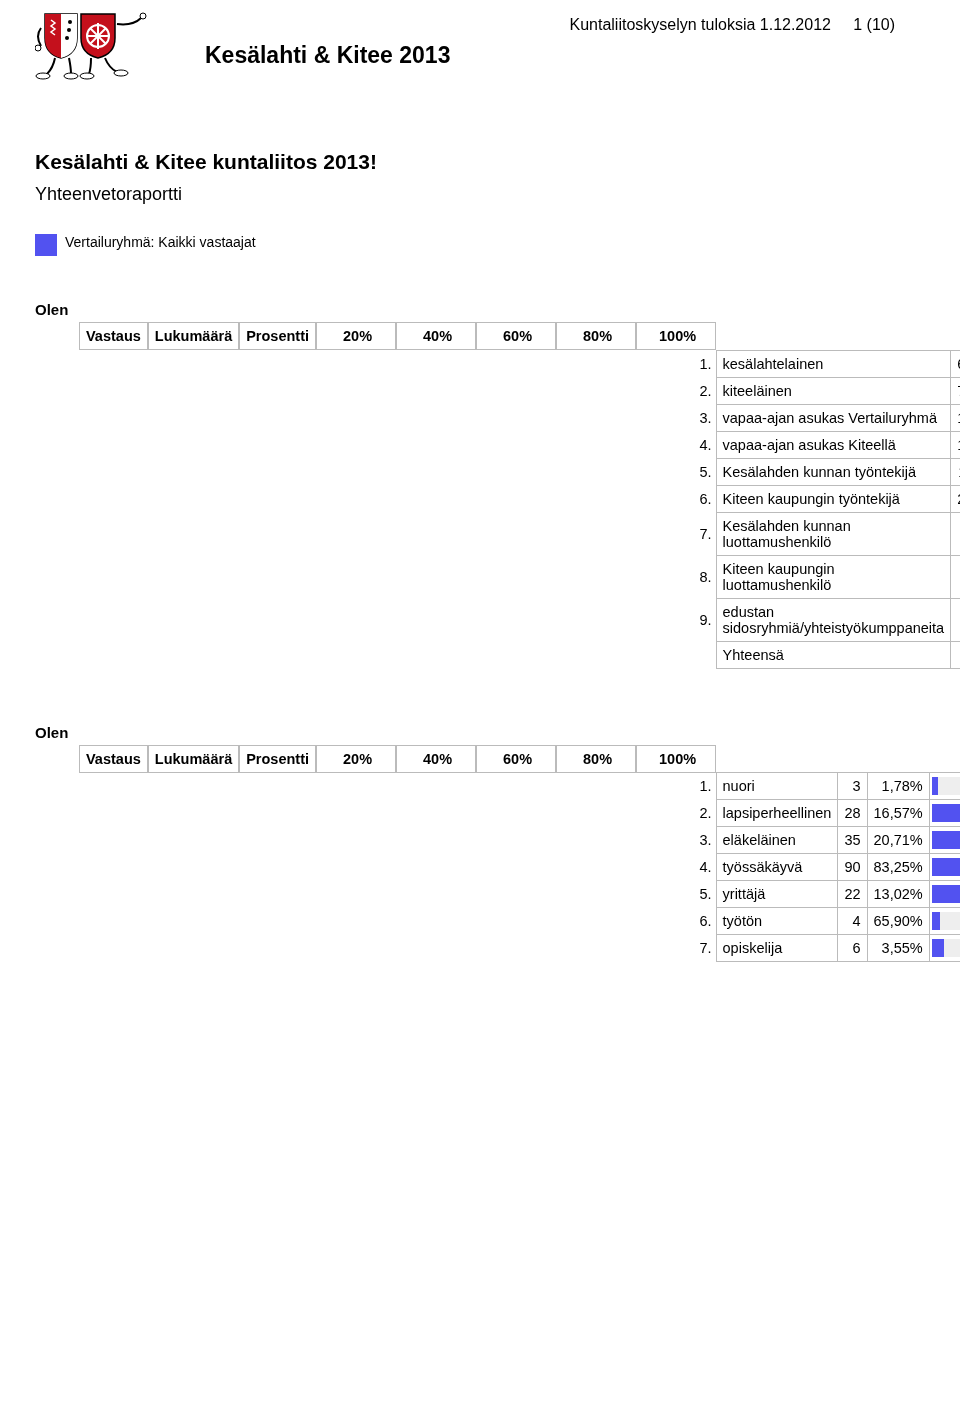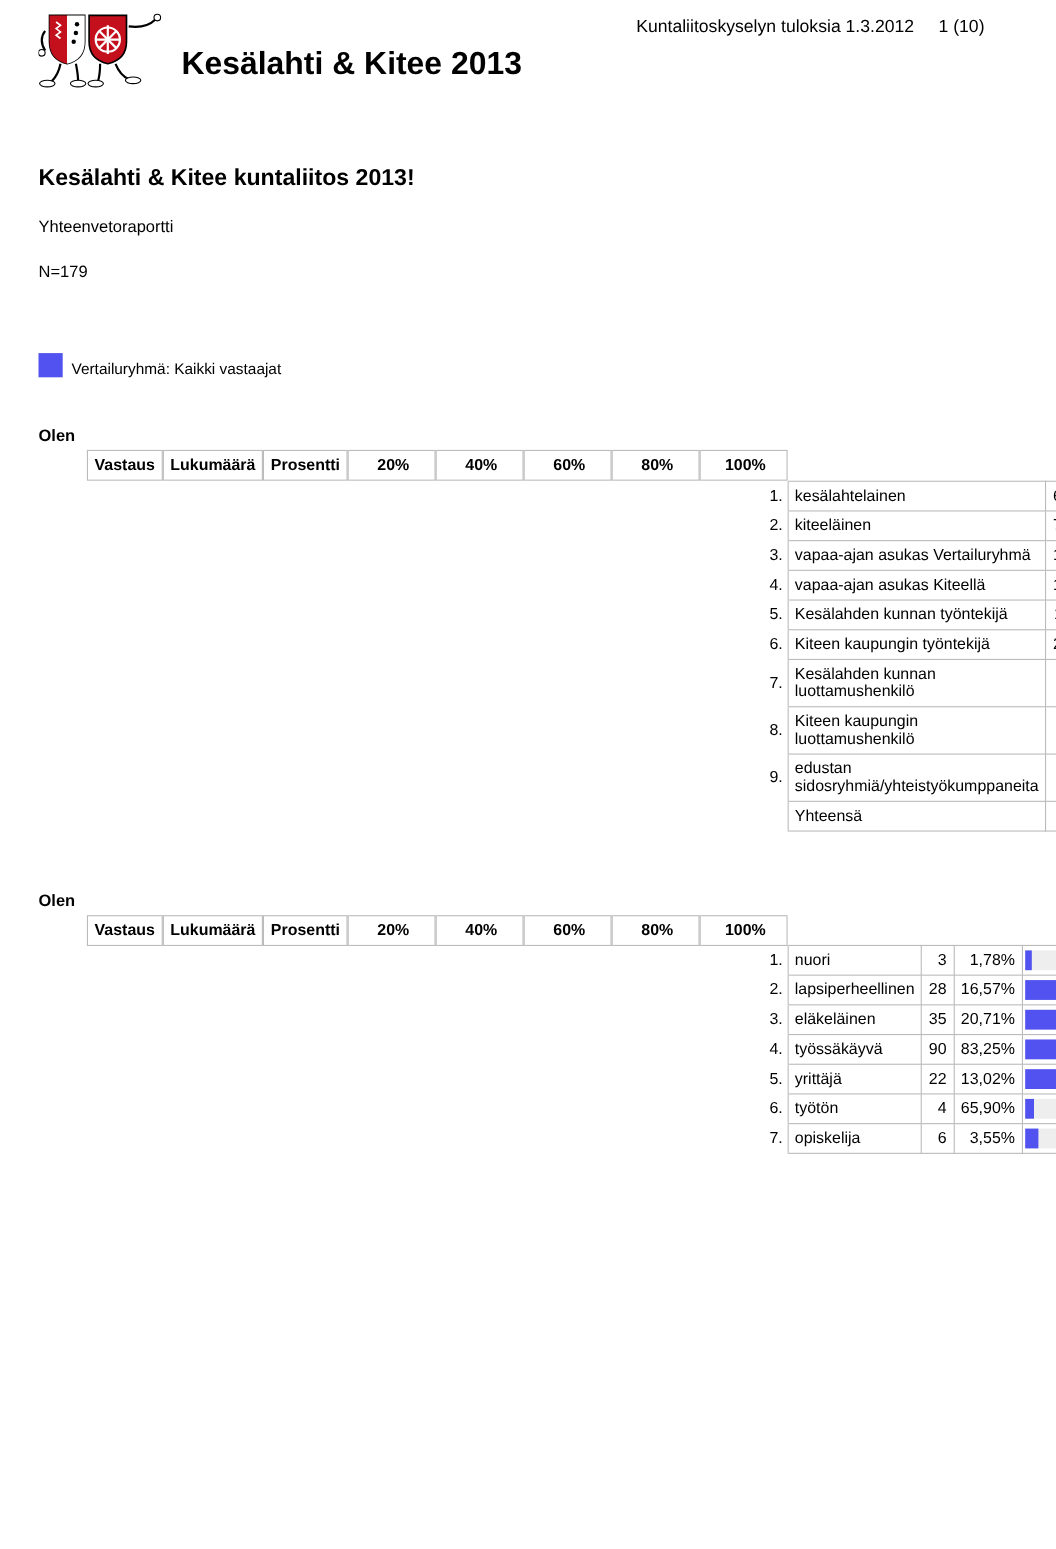--- a/index.html
+++ b/index.html
@@ -23,47 +23,48 @@
     align-items: flex-start;
   }
   .logo {
     width: 120px;
     height: 70px;
     margin-right: 10px;
     flex-shrink: 0;
   }
   .brand {
     font-family: "Trebuchet MS", "Segoe UI", sans-serif;
-    font-size: 29px;
+    font-size: 23px;
     font-weight: 600;
     white-space: nowrap;
     padding-top: 32px;
+    margin-left: 40px;
   }
   .top-right {
     margin-left: auto;
     font-family: Verdana, sans-serif;
     font-size: 16px;
     padding-top: 6px;
     white-space: nowrap;
   }
   .section {
     margin-top: 70px;
   }
   .title-bold {
     font-weight: bold;
     font-size: 21px;
   }
   .meta-line {
-    margin-top: 24px;
-    font-size: 15px;
+    margin-top: 10px;
+    font-size: 18px;
   }
   .legend-row {
-    margin-top: 65px;
+    margin-top: 29px;
     display: flex;
-    align-items: flex-end;
+    align-items: flex-start;
   }
   .legend-swatch {
     width: 22px;
     height: 22px;
     background: #5252f0;
     margin-right: 8px;
   }
   .question-title {
     font-weight: bold;
     margin-top: 45px;
@@ -167,28 +168,27 @@
         <path d="M34 48 q2 10 2 16" fill="none" stroke="#000" stroke-width="2"></path>
         <ellipse cx="36" cy="66" rx="7" ry="3" fill="#fff" stroke="#000"></ellipse>
         <path d="M56 48 q0 10 -2 16" fill="none" stroke="#000" stroke-width="2"></path>
         <ellipse cx="52" cy="66" rx="7" ry="3" fill="#fff" stroke="#000"></ellipse>
         <path d="M70 48 q4 10 12 14" fill="none" stroke="#000" stroke-width="2"></path>
         <ellipse cx="86" cy="63" rx="7" ry="3" fill="#fff" stroke="#000"></ellipse>
       </svg>
     </div>
     <div class="brand">Kesälahti &amp; Kitee 2013</div>
     <div class="top-right">
-      <span>Kuntaliitoskyselyn tuloksia 1.3.2012</span>&nbsp;&nbsp;&nbsp;&nbsp;&nbsp;<span>1 (10)</span>
+      <span>Kuntaliitoskyselyn tuloksia 1.12.2012</span>&nbsp;&nbsp;&nbsp;&nbsp;&nbsp;<span>1 (10)</span>
     </div>
   </div>
 
   <div class="section">
     <div class="title-bold">Kesälahti &amp; Kitee kuntaliitos 2013!</div>
     <div class="meta-line">Yhteenvetoraportti</div>
-    <div class="meta-line">N=179</div>
 
     <div class="legend-row">
       <div class="legend-swatch"></div>
       <span>Vertailuryhmä: Kaikki vastaajat</span>
     </div>
   </div>
 
   <div class="question-title">Olen</div>
   <table class="survey" id="table-q1">
       <tbody>

